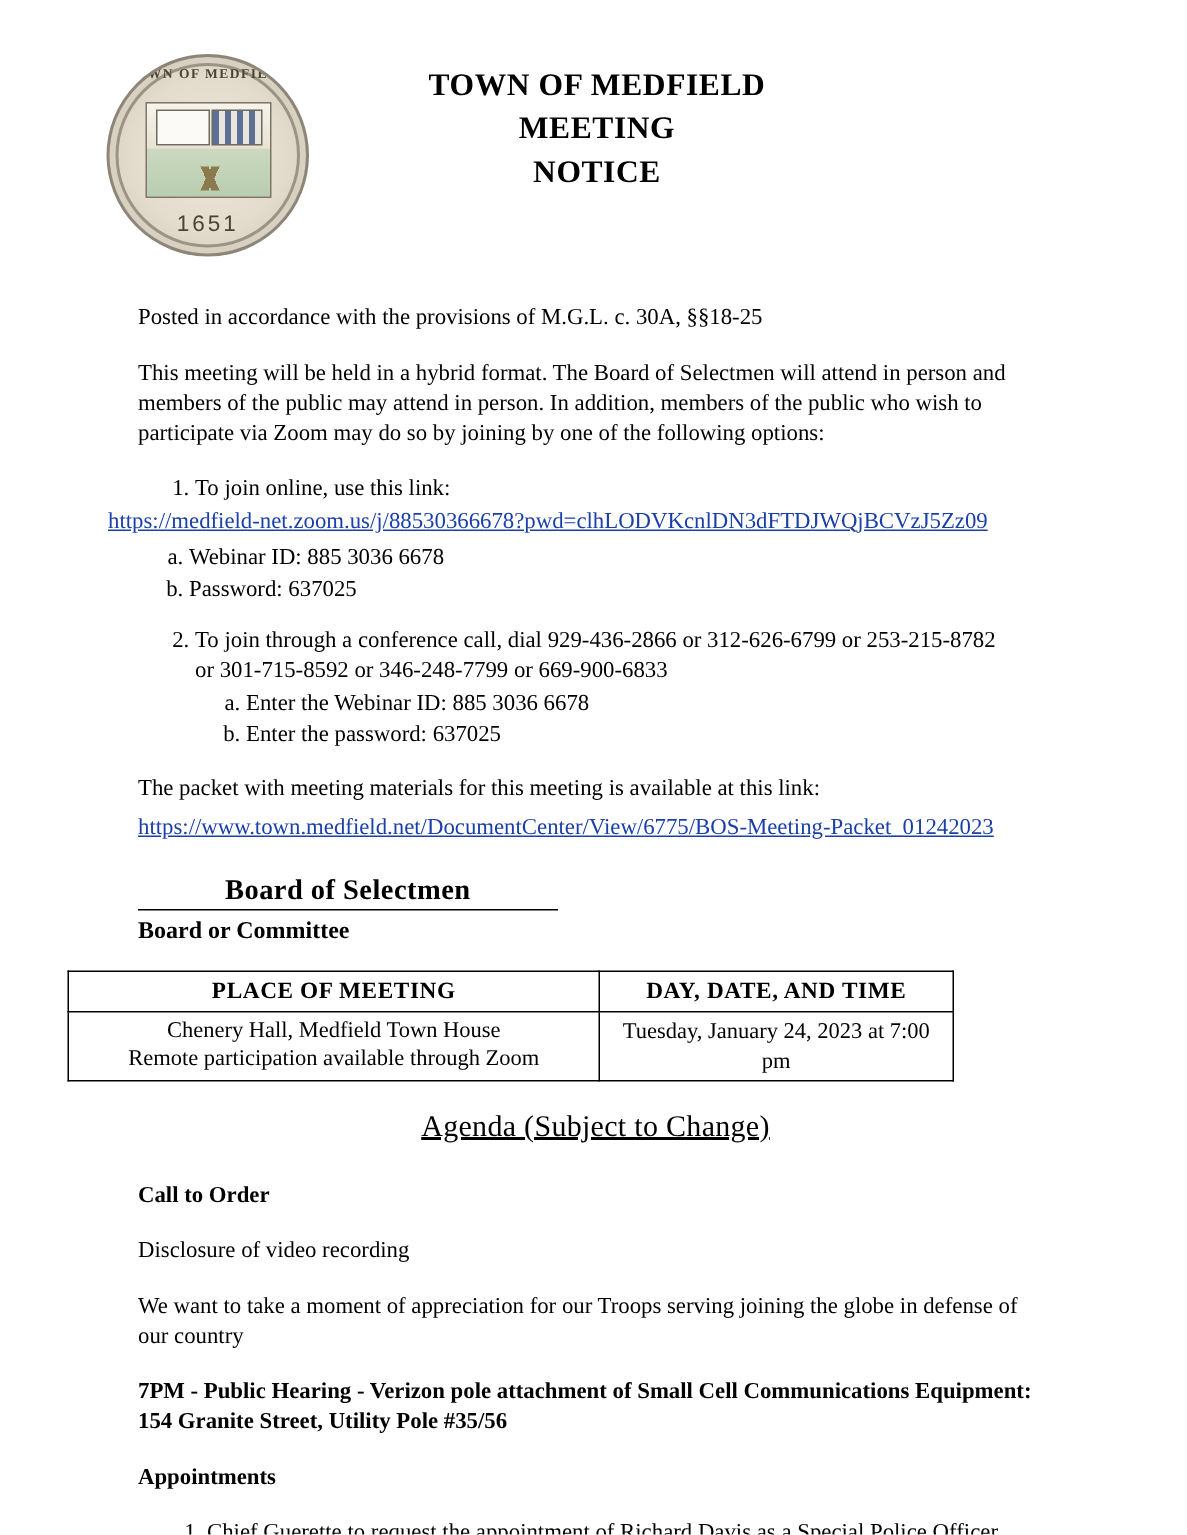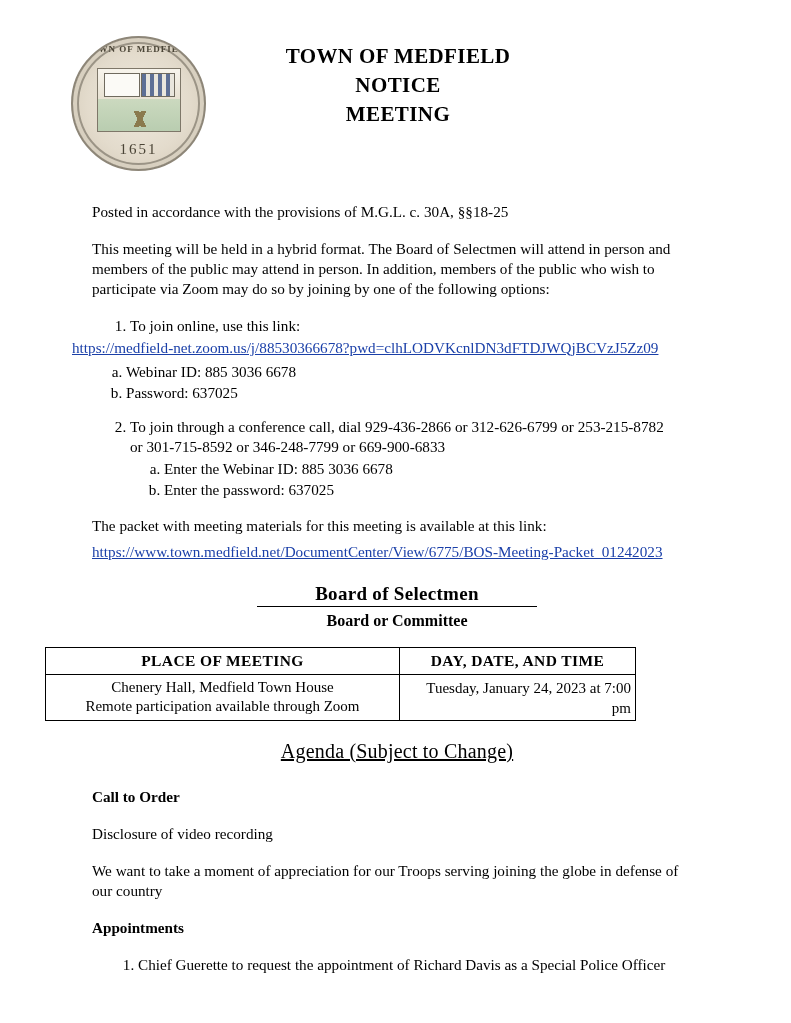--- a/index.html
+++ b/index.html
@@ -76,21 +76,21 @@
     height: 16px;
     background:
       linear-gradient(115deg, transparent 45%, #8a7a4e 45%, #8a7a4e 55%, transparent 55%),
       linear-gradient(65deg, transparent 45%, #8a7a4e 45%, #8a7a4e 55%, transparent 55%);
   }
   .seal-year {
     position: absolute;
     width: 100%;
     bottom: 11px;
     text-align: center;
-    font-family: Liberation Serif, serif;
+    font-family: Liberation Sans, sans-serif;
     font-size: 15px;
     letter-spacing: 2px;
     color: #4a4436;
   }
   .seal-top-text {
     position: absolute;
     width: 100%;
     top: 6px;
     text-align: center;
     font-size: 9px;
@@ -145,21 +145,21 @@
   ol.alpha > li {
     margin-bottom: 1px;
   }
   .link-line {
     margin: 1px 0 10px 0;
   }
   .spacer-14 { height: 14px; }
 
   
   .board-wrap {
-    text-align: center;
+    text-align: left;
     margin-top: 22px;
   }
   .board-name {
     display: inline-block;
     font-weight: bold;
     font-size: 19px;
     border-bottom: 1.5px solid #000;
     padding: 0 58px 2px 58px;
     letter-spacing: 0.3px;
   }
@@ -187,21 +187,20 @@
     font-size: 15.5px;
     letter-spacing: 0.4px;
     padding: 3px 4px;
   }
   table.meeting td.place {
     line-height: 19px;
     padding: 3px 4px 4px 4px;
   }
   table.meeting td.when {
     vertical-align: middle;
-    text-align: right;
   }
   .col-left { width: 345px; }
   
   .agenda-title {
     text-align: center;
     font-weight: normal;
     font-size: 20px;
     margin-top: 20px;
     text-decoration: underline;
     letter-spacing: 0.2px;
@@ -232,22 +231,22 @@
       <div class="seal-inner">
         <div class="seal-book"></div>
         <div class="seal-grid"></div>
         <div class="seal-tools"></div>
       </div>
       <div class="seal-year">1651</div>
     </div>
 
     <div class="title-block">
       <div>TOWN OF MEDFIELD</div>
+      <div>MEETING</div>
       <div>NOTICE</div>
-      <div>MEETING</div>
     </div>
   </div>
 
   <div class="content">
 
     <p class="block">Posted in accordance with the provisions of M.G.L. c. 30A, §§18-25</p>
 
     <p class="block">This meeting will be held in a hybrid format. The Board of Selectmen will attend in person and members of the public may attend in person. In addition, members of the public who wish to participate via Zoom may do so by joining by one of the following options:</p>
 
     <ol class="numlist">
@@ -301,20 +300,21 @@
       </tr>
     </tbody>
       </table>
 
     <div class="agenda-title">Agenda (Subject to Change)</div>
 
     <div class="agenda-body">
       <p class="agenda-item bold">Call to Order</p>
       <p class="agenda-item">Disclosure of video recording</p>
       <p class="agenda-item">We want to take a moment of appreciation for our Troops serving joining the globe in defense of our country</p>
+      <p class="agenda-item bold">7PM - Public Hearing - Verizon pole attachment of Small Cell Communications Equipment: 154 Granite Street, Utility Pole #35/56</p>
       <p class="agenda-item bold">Appointments</p>
 
       <ol class="agenda-num">
         <li>Chief Guerette to request the appointment of Richard Davis as a Special Police Officer</li>
       </ol>
     </div>
 
   </div>
 </div>
 

